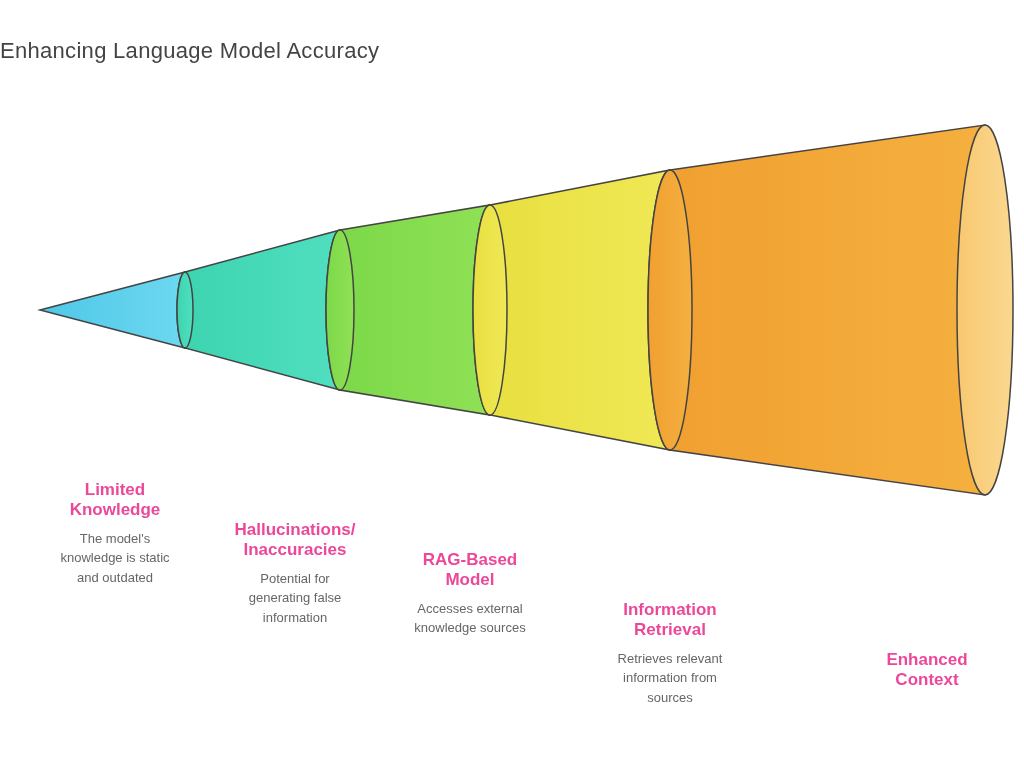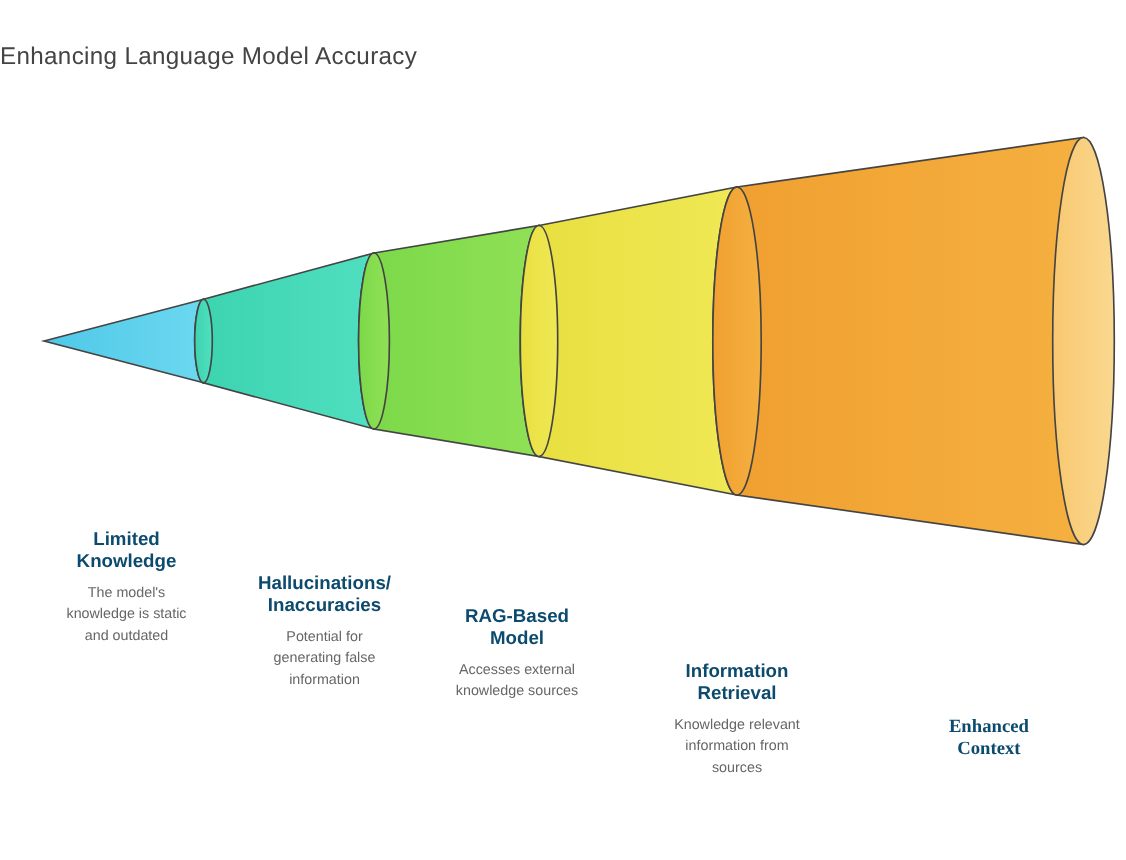--- a/index.html
+++ b/index.html
@@ -46,21 +46,21 @@
     }
 
     .label-block {
       position: absolute;
       text-align: center;
     }
 
     .label-block .heading {
       font-size: 17px;
       font-weight: 700;
-      color: #0c4a6e;
+      color: #ec4899;
       line-height: 1.2;
       margin-bottom: 8px;
     }
 
     .label-block .desc {
       font-size: 13px;
       color: #666;
       line-height: 1.5;
     }
   </style>
@@ -164,22 +164,22 @@
     <div class="heading" style="white-space:pre-line;">Hallucinations/
 Inaccuracies</div>
     <div class="desc" style="white-space:pre-line;">Potential for
 generating false
 information</div>
   </div>
 
   <div class="label-block" style="left:575px; top:510px; width:190px;">
     <div class="heading" style="white-space:pre-line;">Information
 Retrieval</div>
-    <div class="desc" style="white-space:pre-line;">Knowledge relevant
+    <div class="desc" style="white-space:pre-line;">Retrieves relevant
 information from
 sources</div>
   </div>
 
-  <div class="label-block" style="left:804px; top:560px; width:190px;font-family:Liberation Serif, serif;">
+  <div class="label-block" style="left:832px; top:560px; width:190px;">
     <div class="heading" style="white-space:pre-line;">Enhanced
 Context</div>
   </div>
 </div>
 
 </body></html>

